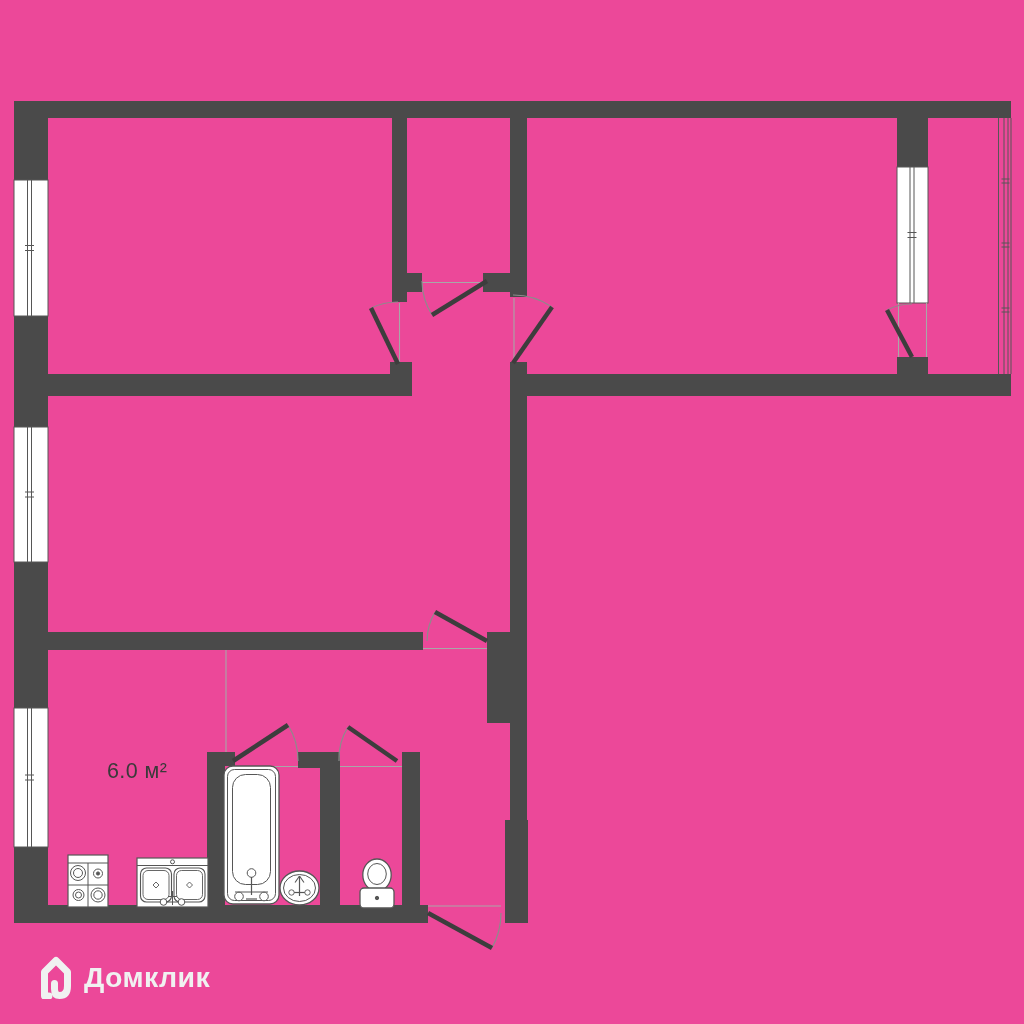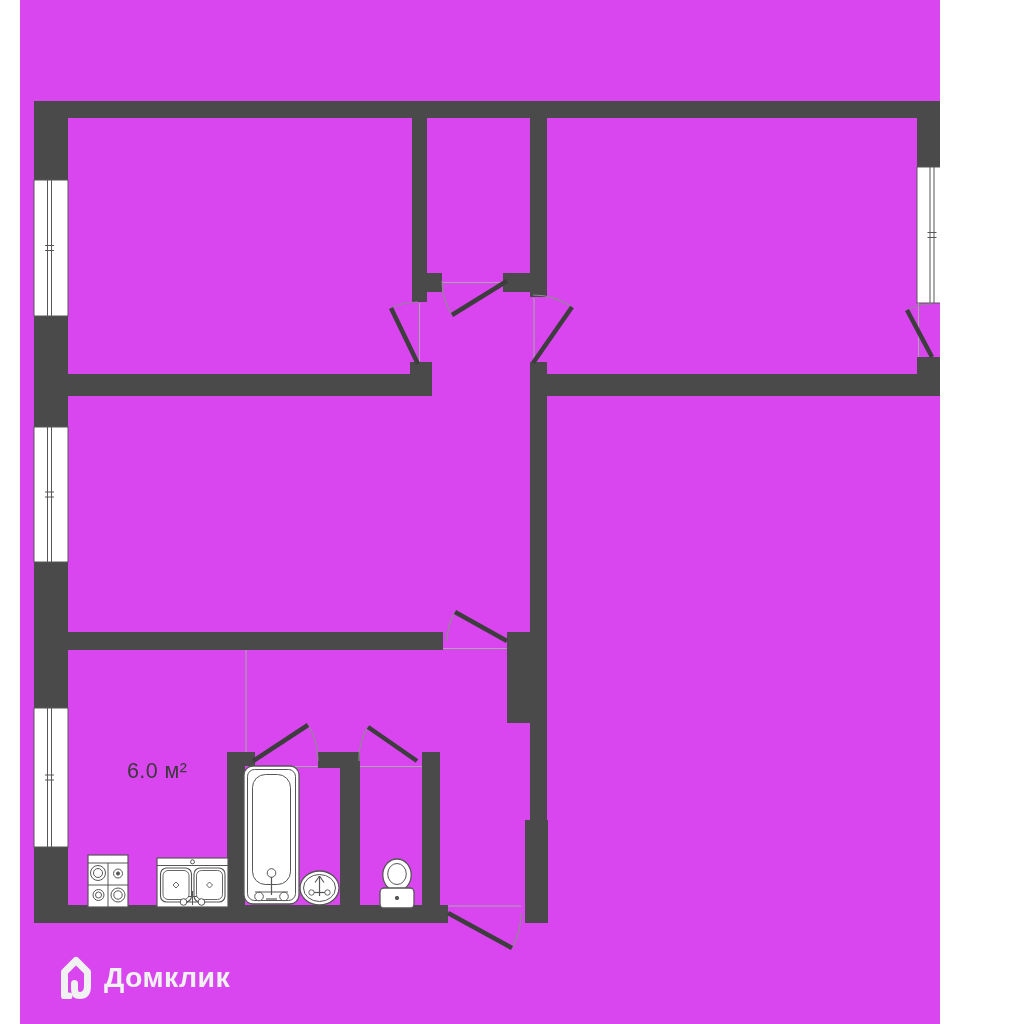--- a/index.html
+++ b/index.html
@@ -1,17 +1,17 @@
 <!DOCTYPE html>
 <html><head>
 <meta charset="utf-8">
 <style>
   html,body{margin:0;padding:0;background:#ffffff;}
-  .stage{position:relative;width:920px;height:1024px;background:#d946ef;overflow:hidden;
-         font-family:"Liberation Sans", sans-serif;margin-left:20px;}
+  .stage{position:relative;width:1024px;height:1024px;background:#ec4899;overflow:hidden;
+         font-family:"Liberation Sans", sans-serif;}
   #plan-svg{position:absolute;left:0;top:0;}
   .area-label{position:absolute;left:107px;top:759px;font-size:21.5px;color:#3a3a3a;
               letter-spacing:0.4px;}
   .watermark{position:absolute;left:36px;top:955px;display:flex;align-items:center;gap:8px;
              color:#f0f1f1;user-select:none;}
   .wm-text{font-size:28.5px;font-weight:bold;letter-spacing:0.4px;line-height:44px;}
 </style>
 </head>
 <body>
 

